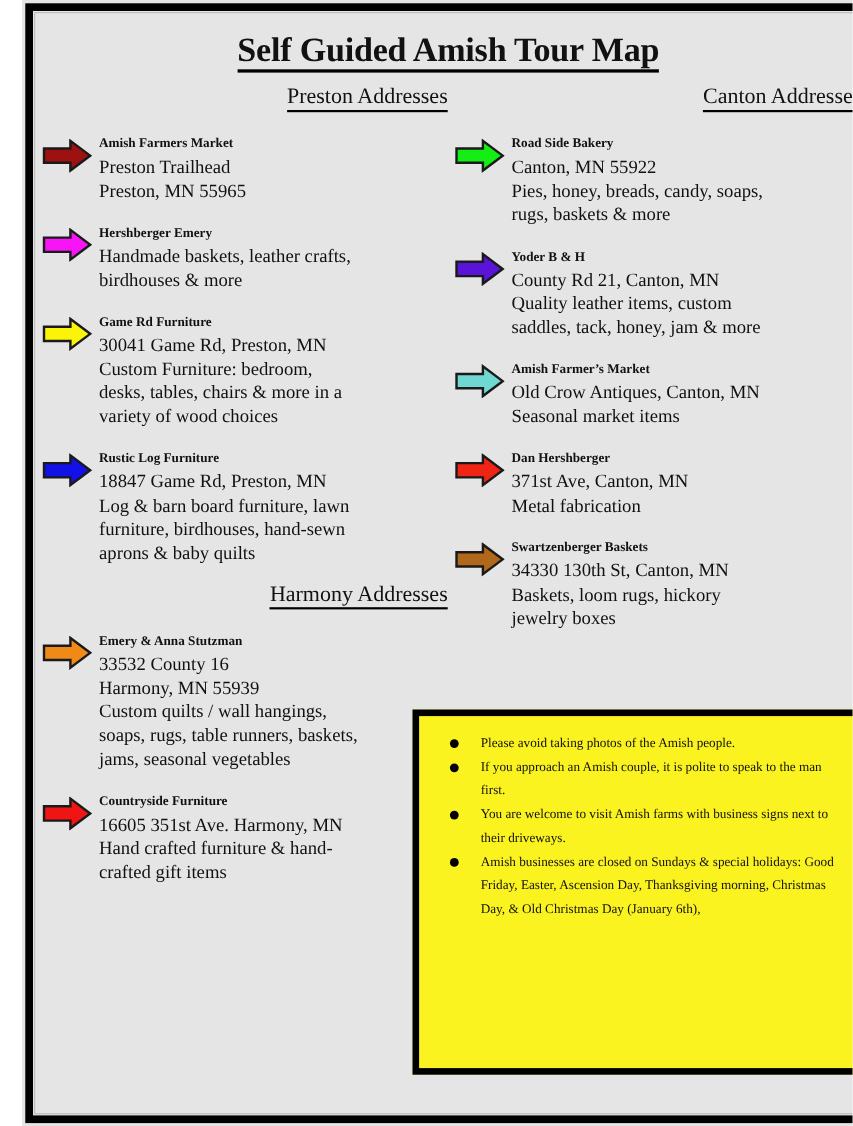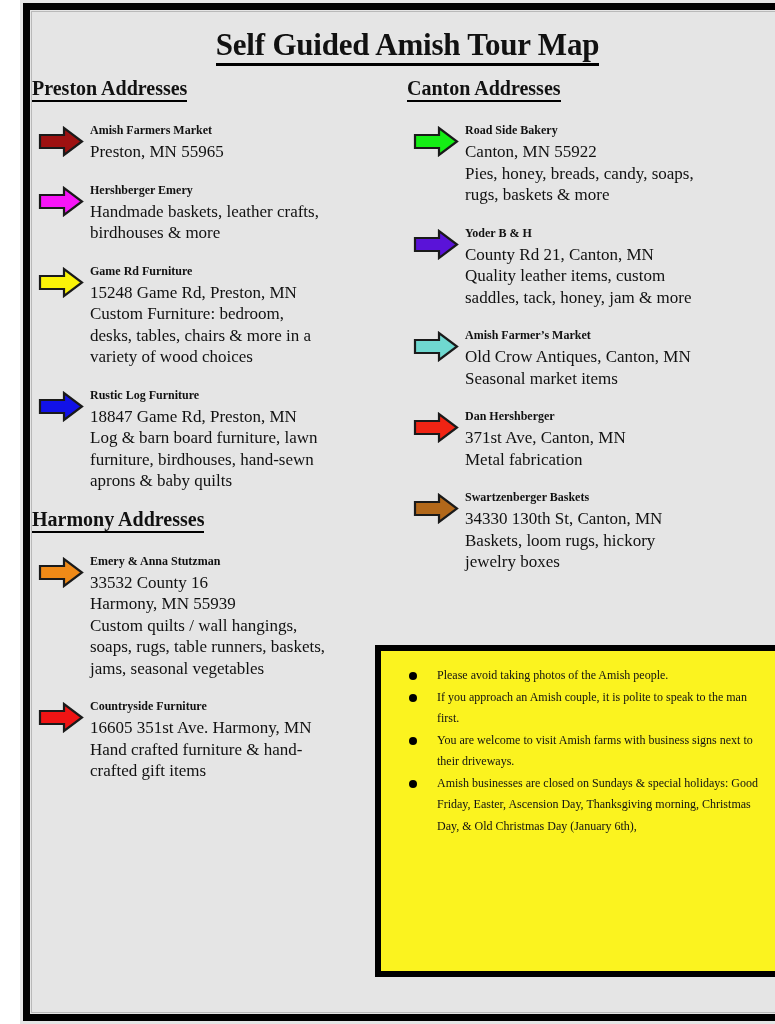--- a/index.html
+++ b/index.html
@@ -56,23 +56,23 @@
     margin-top: 17px;
     line-height: 1;
   }
   .main-title span {
     border-bottom: 3px solid #000000;
     padding-bottom: 3px;
     display: inline-block;
   }
 
   .col-heading {
-    text-align: left;
+    text-align: right;
     font-size: 20px;
-    font-weight: bold;
+    font-weight: normal;
     line-height: 1;
   }
   .col-heading span {
     border-bottom: 2px solid #000000;
     padding-bottom: 2px;
     display: inline-block;
   }
 
   
   .columns {
@@ -192,40 +192,41 @@
           <span>Preston Addresses</span>
         </div>
         <div class="entries" id="preston-entries">
             <div class="entry">
               <div class="arrow">
                 <svg viewBox="0 0 46 31" width="46" height="31">
                   <path d="M2 9 L26 9 L26 2 L44 15.5 L26 29 L26 22 L2 22 Z" fill="#9e1111" stroke="#1a1a1a" stroke-width="2.2" stroke-linejoin="miter"></path>
                 </svg>
               </div>
               <div class="entry-name">Amish Farmers Market</div>
+              <div class="entry-line">Preston Trailhead</div>
               <div class="entry-line">Preston, MN 55965</div>
             </div>
             <div class="entry">
               <div class="arrow">
                 <svg viewBox="0 0 46 31" width="46" height="31">
                   <path d="M2 9 L26 9 L26 2 L44 15.5 L26 29 L26 22 L2 22 Z" fill="#f715f7" stroke="#1a1a1a" stroke-width="2.2" stroke-linejoin="miter"></path>
                 </svg>
               </div>
               <div class="entry-name">Hershberger Emery</div>
               <div class="entry-line">Handmade baskets, leather crafts,</div>
               <div class="entry-line">birdhouses &amp; more</div>
             </div>
             <div class="entry">
               <div class="arrow">
                 <svg viewBox="0 0 46 31" width="46" height="31">
                   <path d="M2 9 L26 9 L26 2 L44 15.5 L26 29 L26 22 L2 22 Z" fill="#fbf308" stroke="#1a1a1a" stroke-width="2.2" stroke-linejoin="miter"></path>
                 </svg>
               </div>
               <div class="entry-name">Game Rd Furniture</div>
-              <div class="entry-line">15248 Game Rd, Preston, MN</div>
+              <div class="entry-line">30041 Game Rd, Preston, MN</div>
               <div class="entry-line">Custom Furniture: bedroom,</div>
               <div class="entry-line">desks, tables, chairs &amp; more in a</div>
               <div class="entry-line">variety of wood choices</div>
             </div>
             <div class="entry">
               <div class="arrow">
                 <svg viewBox="0 0 46 31" width="46" height="31">
                   <path d="M2 9 L26 9 L26 2 L44 15.5 L26 29 L26 22 L2 22 Z" fill="#1212e8" stroke="#1a1a1a" stroke-width="2.2" stroke-linejoin="miter"></path>
                 </svg>
               </div>

